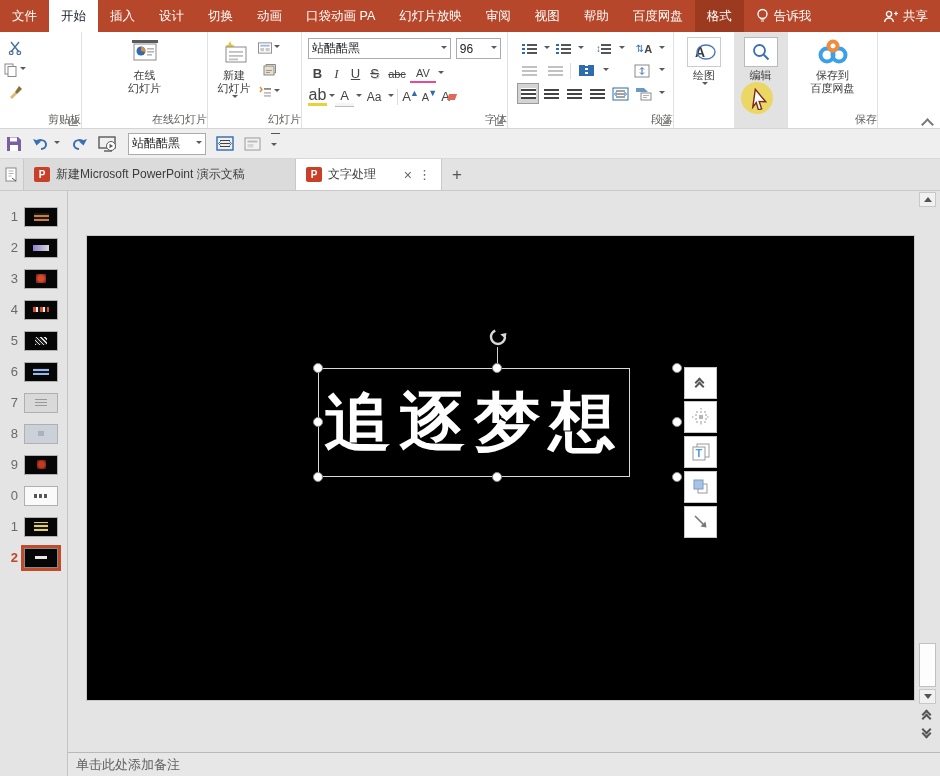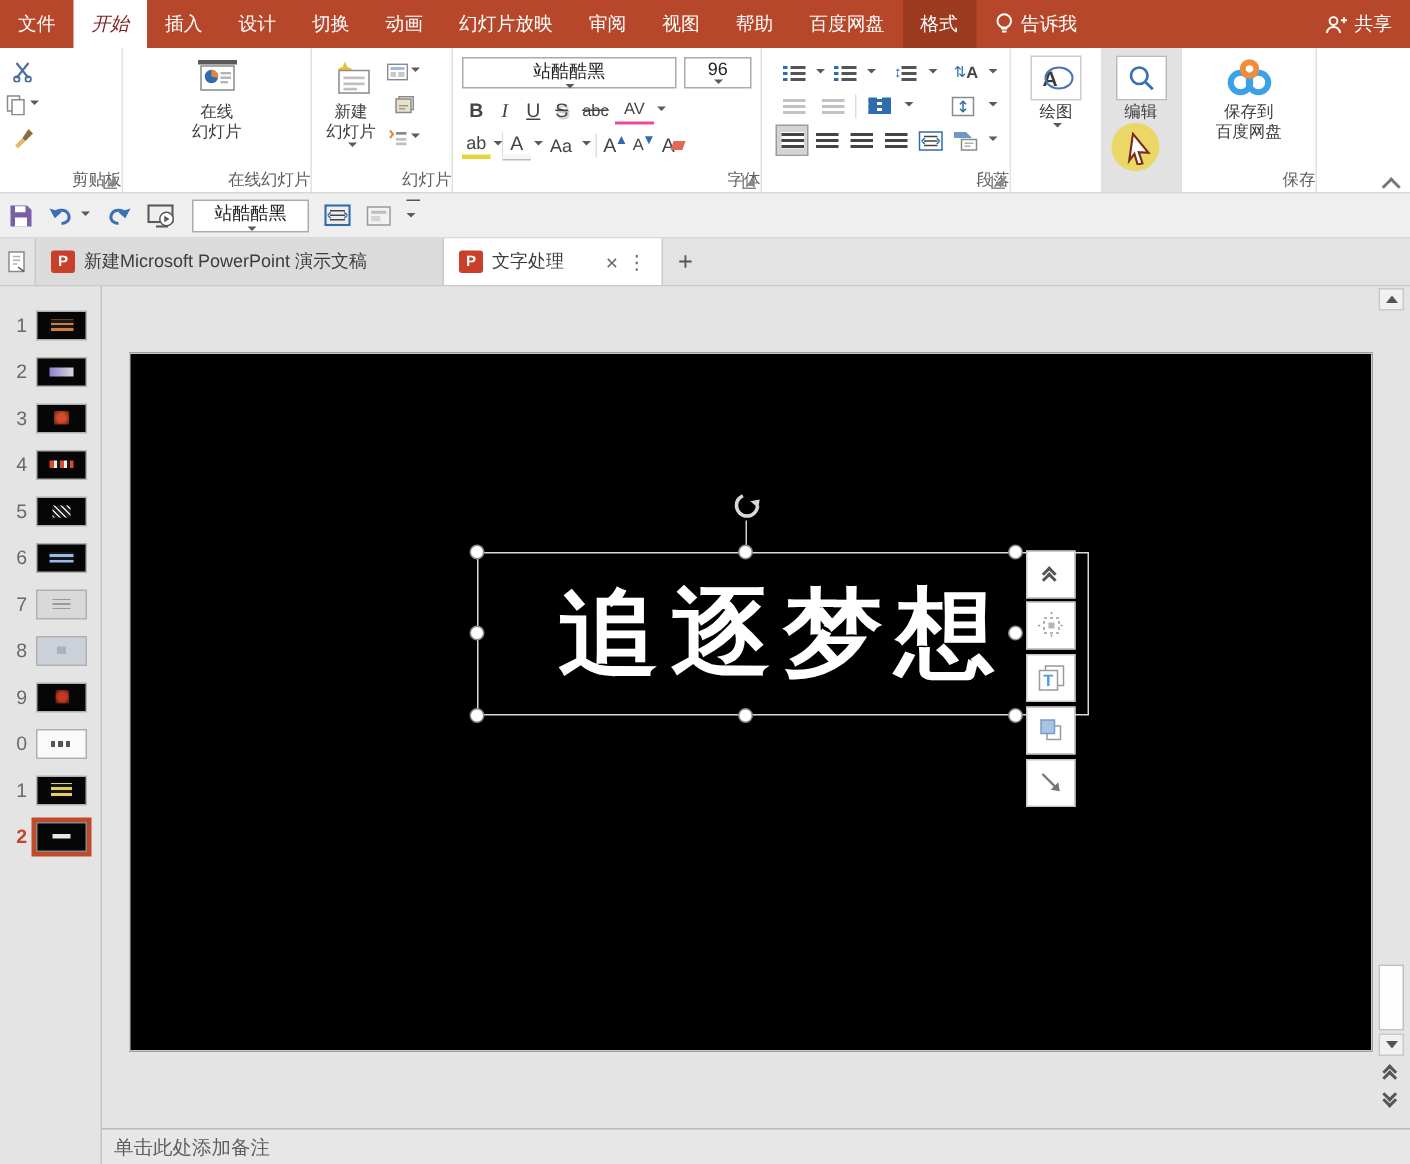--- a/index.html
+++ b/index.html
@@ -3,36 +3,36 @@
 <meta charset="utf-8">
 <style>
   * { margin:0; padding:0; box-sizing:border-box; }
   html,body { width:940px; height:776px; font-family:"Liberation Sans","DejaVu Sans",sans-serif; background:#E4E4E4; overflow:hidden; position:relative; }
   .prel { white-space:pre-line; }
   .car { display:inline-block; width:0; height:0; border:3px solid transparent; border-top-color:#5a5a5a; margin-left:2px; vertical-align:middle; }
 
   
   .tabstrip { height:32px; background:#B7472A; display:flex; align-items:stretch; color:#fff; font-size:12.5px; }
   .rtab { padding:0 12px; line-height:32px; cursor:default; white-space:nowrap; }
-  .rtab.active { background:#fff; color:#7f1d1d;font-style:italic; }
+  .rtab.active { background:#fff; color:#0f172a; }
   .rtab.dark { background:#9C3A1F; }
   .tabstrip .spacer { flex:1; }
   .tab-extra { display:flex; align-items:center; gap:5px; padding:0 12px; }
 
   
   .ribbon { height:97px; background:#fff; border-bottom:1px solid #D5D5D5; display:flex; position:relative; }
   .rgroup { position:relative; border-right:1px solid #E1E1E1; height:100%; padding:3px 4px 16px 4px; display:flex; gap:2px; }
   .glabel { position:absolute; bottom:1px; left:0; right:0; text-align:right; font-size:11px; color:#605d5a; }
   .launcher { position:absolute; bottom:2px; right:3px; width:9px; height:9px; border-left:1px solid #8a8a8a; border-bottom:1px solid #8a8a8a; }
   .launcher:after { content:""; position:absolute; right:1px; bottom:1px; width:0; height:0; border:3px solid transparent; border-right-color:#8a8a8a; border-bottom-color:#8a8a8a; }
   .bigbtn { display:flex; flex-direction:column; align-items:center; justify-content:flex-start; font-size:11px; line-height:13px; color:#3b3b3b; text-align:center; padding:2px 3px; min-width:44px; }
   .bigbtn .ic { height:30px; display:flex; align-items:center; justify-content:center; margin-bottom:2px; }
   .smallcol { display:flex; flex-direction:column; justify-content:flex-start; gap:4px; padding-top:4px; }
   .sbtn { width:22px; height:18px; display:flex; align-items:center; justify-content:center; font-size:12px; color:#444; }
-  .combo { border:1px solid #ABABAB; background:#fff; height:21px; font-size:12px; color:#222; display:flex; align-items:center; justify-content:space-between; padding:0 3px;flex-direction:column; }
+  .combo { border:1px solid #ABABAB; background:#fff; height:21px; font-size:12px; color:#222; display:flex; align-items:center; justify-content:space-between; padding:0 3px; }
   .fchar { font-size:13px; color:#444; width:19px; height:19px; display:flex; align-items:center; justify-content:center; }
   .lines { width:15px; height:11px; }
   .pbtn { width:22px; height:19px; display:flex; align-items:center; justify-content:center; }
   .pbtn.pressed { background:#D4D4D4; outline:1px solid #9a9a9a; }
   .collapse-chev { position:absolute; right:8px; bottom:4px; width:9px; height:6px; }
   .collapse-chev:before { content:""; position:absolute; left:0; top:2px; width:7px; height:7px; border-top:2px solid #777; border-left:2px solid #777; transform:rotate(45deg); }
 
   
   .qatrow { height:30px; background:#EFEFEF; border-bottom:1px solid #D8D8D8; display:flex; align-items:center; gap:10px; padding:0 6px; }
   .qbtn { display:flex; align-items:center; justify-content:center; height:24px; }
@@ -48,21 +48,21 @@
 
   
   .main { position:relative; width:940px; height:585px; background:#E4E4E4; }
   .paneldiv { position:absolute; left:67px; top:0; bottom:0; width:1px; background:#C4C4C4; }
   .srow { position:absolute; left:0; width:66px; height:31px; display:flex; align-items:center; }
   .snum { width:18px; text-align:right; font-size:13px; color:#6a6a6a; margin-right:7px; }
   .thumb { width:32px; height:18px; display:flex; align-items:center; justify-content:center; box-shadow:0 0 0 1px #b0b0b0; }
 
   .slide { position:absolute; left:86px; top:44px; width:829px; height:466px; background:#000; border:1px solid #C9C9C9; }
 
-  .selbox { position:absolute; left:318px; top:177px; width:408px; height:109px; border:1px solid rgba(255,255,255,.85); display:flex; align-items:center; justify-content:center;text-align:right; }
+  .selbox { position:absolute; left:318px; top:177px; width:312px; height:109px; border:1px solid rgba(255,255,255,.85); display:flex; align-items:center; justify-content:center;text-align:right; }
   .slidetext { color:#fff; font-size:64px; font-weight:900; letter-spacing:8px; white-space:nowrap; transform:scaleX(1.04); font-family:"Liberation Sans","DejaVu Sans",sans-serif; }
   .handle { position:absolute; width:10px; height:10px; border-radius:50%; background:#fff; border:1px solid #8a8a8a; }
   .rotstem { position:absolute; left:497px; top:156px; width:1px; height:21px; background:#cfcfcf; }
 
   .floatbtn { position:absolute; width:33px; height:32px; background:#fff; border:1px solid #C8C8C8; display:flex; align-items:center; justify-content:center; }
 
   .vscroll { position:absolute; right:2px; top:0; width:19px; height:561px; }
   .scrbtn { position:absolute; left:0; width:17px; height:15px; background:#F1F1F1; border:1px solid #C8C8C8; display:flex; align-items:center; justify-content:center; }
   .scrthumb { position:absolute; left:0; width:17px; background:#FDFDFD; border:1px solid #C0C0C0; }
   .tri-u { width:0;height:0;border:4px solid transparent;border-bottom:5px solid #555; margin-top:-4px;}
@@ -83,20 +83,21 @@
 </head>
 <body>
 
 <div class="tabstrip">
   <div class="rtab">文件</div>
   <div class="rtab active">开始</div>
   <div class="rtab">插入</div>
   <div class="rtab">设计</div>
   <div class="rtab">切换</div>
   <div class="rtab">动画</div>
+  <div class="rtab">口袋动画 PA</div>
   <div class="rtab">幻灯片放映</div>
   <div class="rtab">审阅</div>
   <div class="rtab">视图</div>
   <div class="rtab">帮助</div>
   <div class="rtab">百度网盘</div>
   <div class="rtab dark">格式</div>
   <div class="tab-extra">
     <span>
       <svg width="13" height="16" viewBox="0 0 13 16">
           <circle cx="6.5" cy="6" r="4.5" fill="none" stroke="#fff" stroke-width="1.3"></circle>
@@ -225,21 +226,21 @@
     <div style="display:flex; align-items:center; padding:5px 2px 0 2px;">
       <div class="fchar" style="font-weight:bold">B</div>
       <div class="fchar" style="font-style:italic; font-family:'Liberation Serif',serif">I</div>
       <div class="fchar" style="text-decoration:underline">U</div>
       <div class="fchar" style="text-decoration:line-through; text-shadow:1px 1px 1px #bbb">S</div>
       <div class="fchar" style="width:26px; font-size:11px; text-decoration:line-through">abc</div>
       <div class="fchar" style="width:26px; font-size:11px; border-bottom:2px solid #ec4899">AV</div>
       <span class="car"></span>
     </div>
     <div style="display:flex; align-items:center; padding:4px 2px 0 2px;">
-      <div class="fchar" style="font-size:12px; border-bottom:3px solid #E8D23A">ab</div>
+      <div class="fchar" style="font-size:16px; border-bottom:3px solid #E8D23A">ab</div>
       <span class="car"></span>
       <div class="fchar" style="border-bottom:3px solid #f5f5f5; box-shadow:0 1px 0 #bbb">A</div>
       <span class="car"></span>
       <div class="fchar" style="width:24px; font-size:12px">Aa</div>
       <span class="car"></span>
       <div style="width:1px;height:16px;background:#ddd;margin:0 3px"></div>
       <div class="fchar">
           <span>A</span>
           <span style="color:#2f6cad;font-size:9px;margin-left:-1px;margin-top:-8px">▲</span>
         </div>

